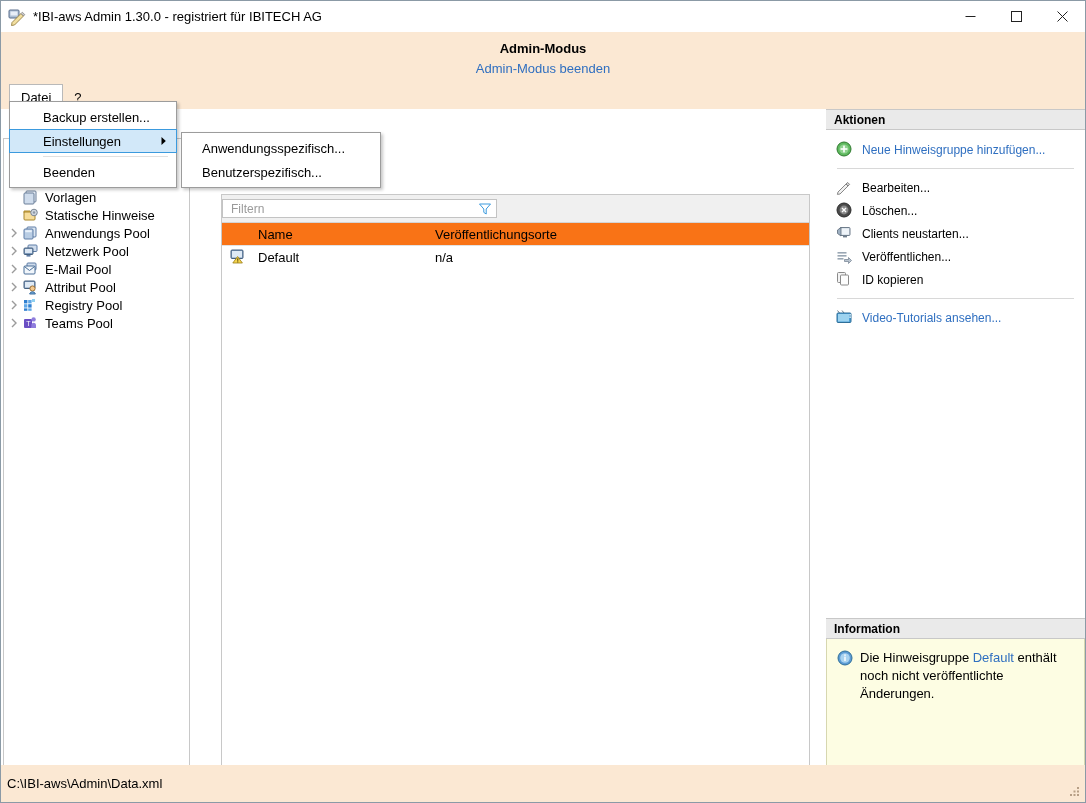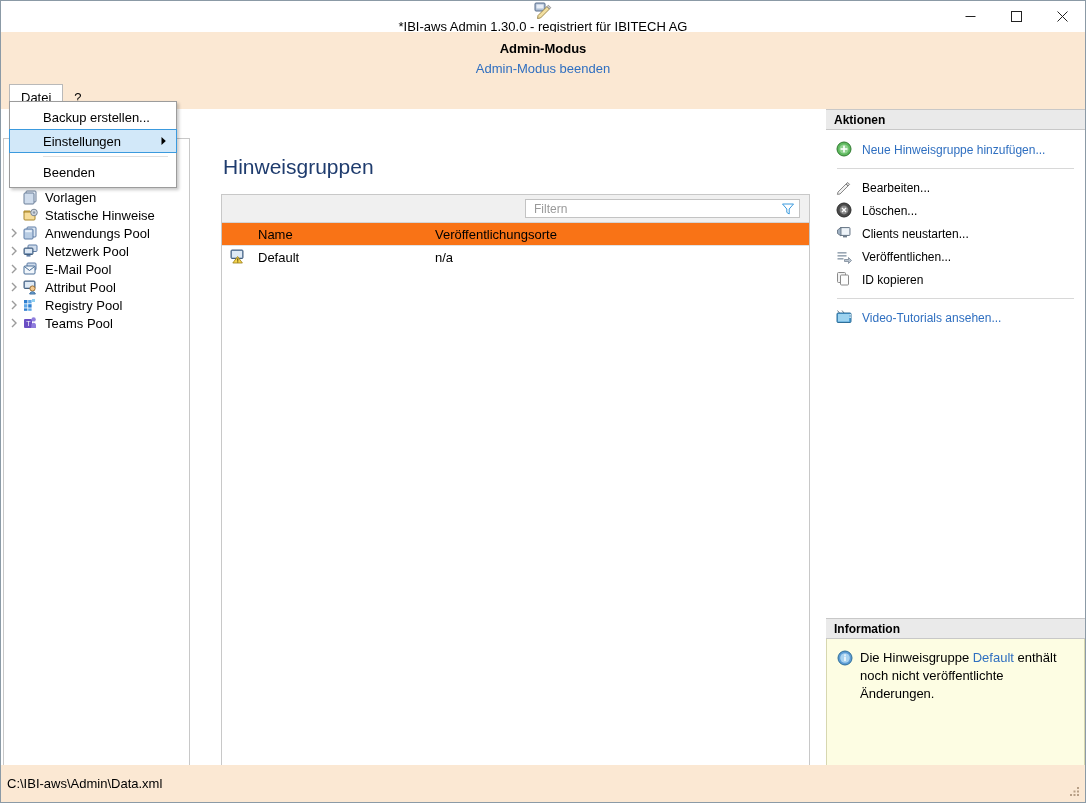--- a/index.html
+++ b/index.html
@@ -20,21 +20,20 @@
     overflow: hidden;
   }
 
   
   .titlebar {
     position: absolute; top: 0; left: 0;
     width: 1084px; height: 31px;
     background: #ffffff;
     display: flex; align-items: center;
     box-sizing: border-box;
-    flex-direction: column;
   }
   .title-icon {
     width: 18px; height: 18px;
     margin-left: 7px; margin-right: 7px;
     position: relative;
     flex: none;
   }
   .title-text {
     font-size: 13px;
     color: #000;
@@ -145,21 +144,21 @@
     position: absolute; left: 11px; top: 83px;
     width: 589px; height: 573px;
     border: 1px solid #c8c8c8;
     background: #ffffff;
     box-sizing: border-box;
   }
   .filter-bar {
     height: 28px;
     background: #f0f0f0;
     border-bottom: 1px solid #d4d4d4;
-    display: flex; align-items: center; justify-content: flex-end;
+    display: flex; align-items: center; 
     box-sizing: border-box;
   }
   .filter-input-wrap {
     position: relative;
     width: 275px; height: 19px;
     margin-right: 9px;
     border: 1px solid #c3c3c3;
     background: #ffffff;
     display: flex; align-items: center;
     box-sizing: border-box;
@@ -694,14 +693,18 @@
       <span class="sub-arrow">
         <svg width="7" height="9" viewBox="0 0 7 9">
             <path d="M1.5 0.5 L5.8 4.5 L1.5 8.5 Z" fill="#000"></path>
           </svg>
       </span>
     </div>
     <div class="mi-sep"></div>
     <div class="mi">Beenden</div>
   </div>
 
+  <div class="menu-popup" id="sub-menu">
+    <div class="mi">Anwendungsspezifisch...</div>
+    <div class="mi">Benutzerspezifisch...</div>
+  </div>
 
 </div>
 
 </body></html>

